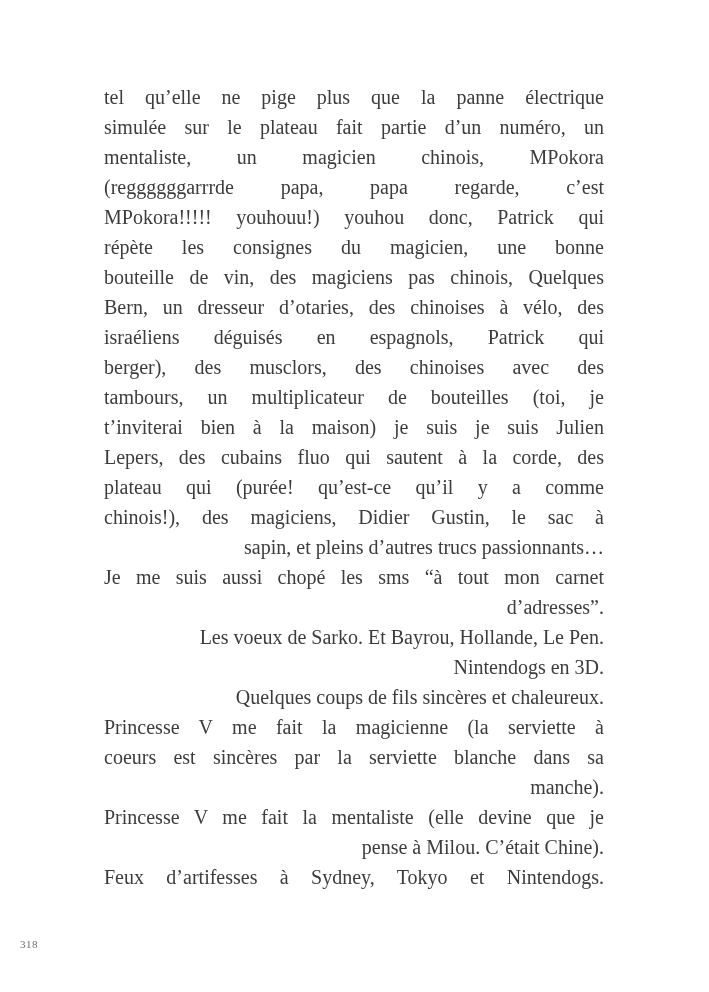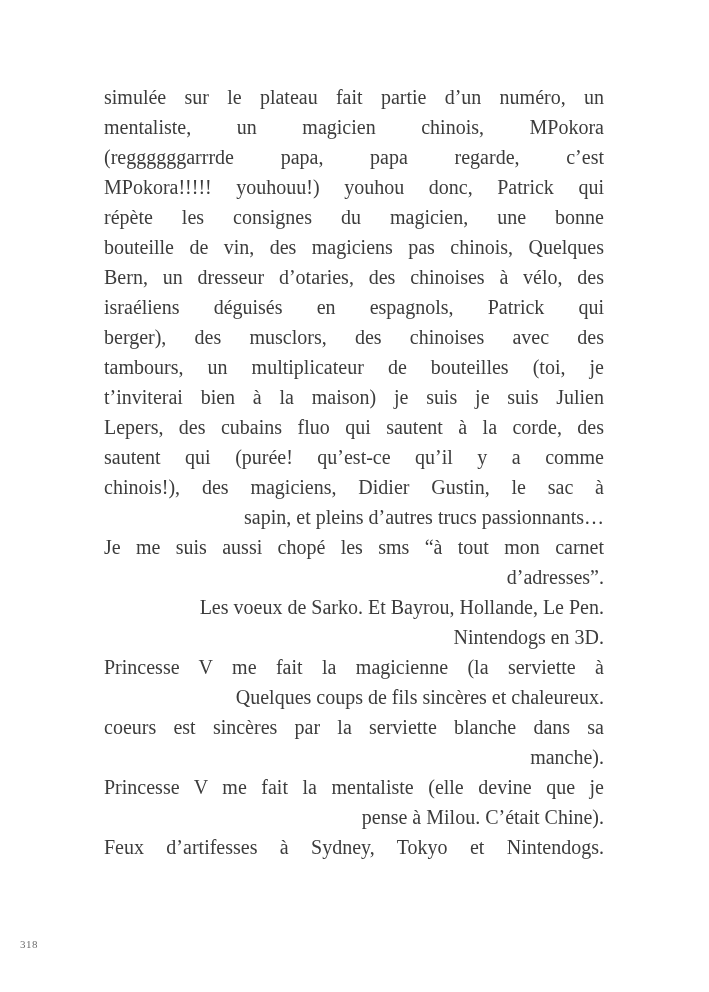--- a/index.html
+++ b/index.html
@@ -43,41 +43,42 @@
     color: #6d6d6d;
     letter-spacing: 0.5px;
     padding-left: 20px;
   }
 </style>
 </head>
 <body>
 
 <div class="page">
   <div class="text-block">
+      <div class="text-line just">tel qu’elle ne pige plus que la panne électrique</div>
       <div class="text-line just">simulée sur le plateau fait partie d’un numéro, un</div>
       <div class="text-line just">mentaliste, un magicien chinois, MPokora</div>
       <div class="text-line just">(reggggggarrrde papa, papa regarde, c’est</div>
       <div class="text-line just">MPokora!!!!! youhouu!) youhou donc, Patrick qui</div>
       <div class="text-line just">répète les consignes du magicien, une bonne</div>
       <div class="text-line just">bouteille de vin, des magiciens pas chinois, Quelques</div>
       <div class="text-line just">Bern, un dresseur d’otaries, des chinoises à vélo, des</div>
       <div class="text-line just">israéliens déguisés en espagnols, Patrick qui</div>
       <div class="text-line just">berger), des musclors, des chinoises avec des</div>
       <div class="text-line just">tambours, un multiplicateur de bouteilles (toi, je</div>
       <div class="text-line just">t’inviterai bien à la maison) je suis je suis Julien</div>
       <div class="text-line just">Lepers, des cubains fluo qui sautent à la corde, des</div>
-      <div class="text-line just">sautent qui (purée! qu’est-ce qu’il y a comme</div>
+      <div class="text-line just">plateau qui (purée! qu’est-ce qu’il y a comme</div>
       <div class="text-line just">chinois!), des magiciens, Didier Gustin, le sac à</div>
       <div class="text-line">sapin, et pleins d’autres trucs passionnants…</div>
       <div class="text-line just">Je me suis aussi chopé les sms “à tout mon carnet</div>
       <div class="text-line">d’adresses”.</div>
       <div class="text-line">Les voeux de Sarko. Et Bayrou, Hollande, Le Pen.</div>
       <div class="text-line">Nintendogs en 3D.</div>
+      <div class="text-line">Quelques coups de fils sincères et chaleureux.</div>
       <div class="text-line just">Princesse V me fait la magicienne (la serviette à</div>
-      <div class="text-line">Quelques coups de fils sincères et chaleureux.</div>
       <div class="text-line just">coeurs est sincères par la serviette blanche dans sa</div>
       <div class="text-line">manche).</div>
       <div class="text-line just">Princesse V me fait la mentaliste (elle devine que je</div>
       <div class="text-line">pense à Milou. C’était Chine).</div>
       <div class="text-line just">Feux d’artifesses à Sydney, Tokyo et Nintendogs.</div>
     </div>
   <div class="page-number">318</div>
 </div>
 
 </body></html>

